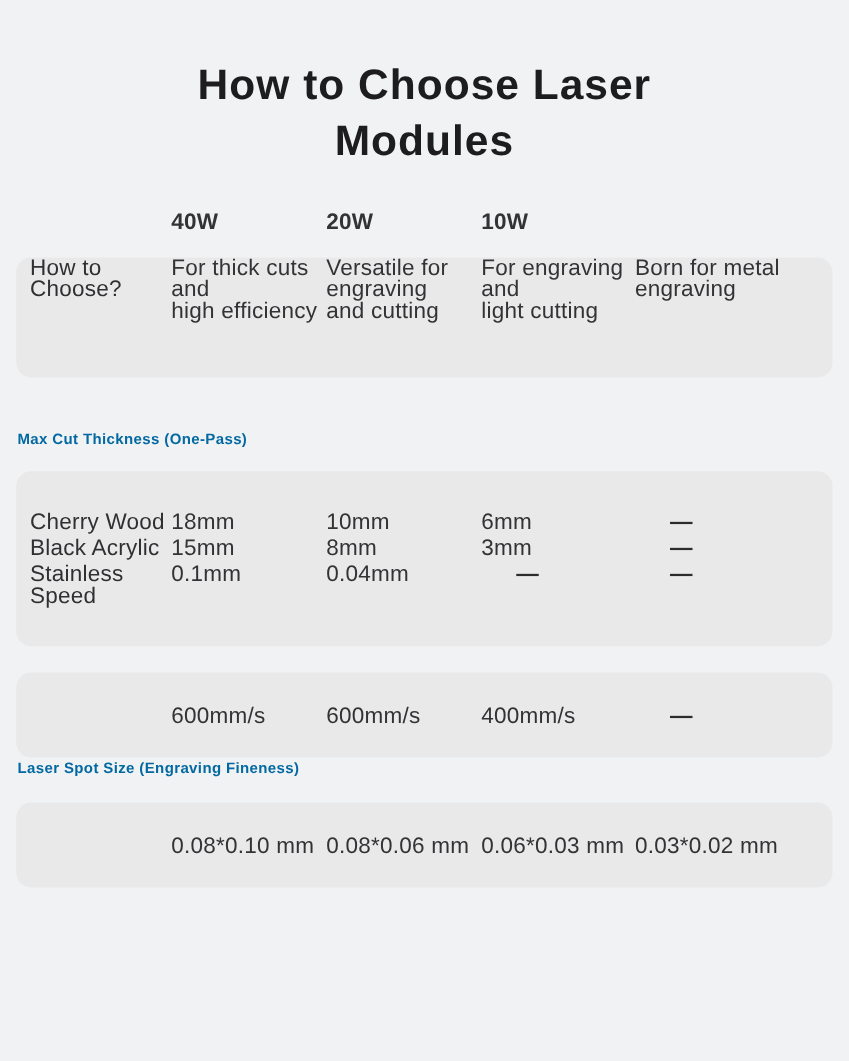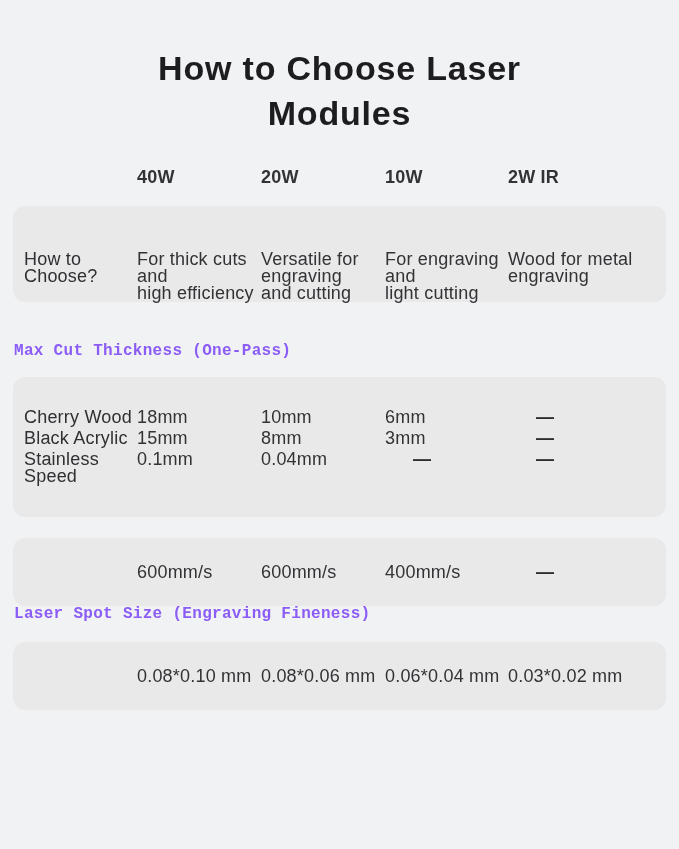--- a/index.html
+++ b/index.html
@@ -47,38 +47,37 @@
     margin-left: 13px;
     margin-right: 13px;
     width: 653px;
     background: #e9e9ea;
     border-radius: 12px;
   }
   .card-choose {
     margin-top: 20px;
     min-height: 96px;
     display: flex;
-    align-items: flex-end;
+    align-items: flex-start;
   }
   .cell {
     font-size: 18px;
     letter-spacing: 0.2px;
     line-height: 17px;
     color: #333336;
   }
   .multiline { white-space: pre-line; }
   .label-cell { color: #303033; }
   .section-heading {
     margin: 0 0 0 14px;
-    font-size: 16px;
+    font-size: 12px;
     font-weight: 700;
     letter-spacing: 0.3px;
     line-height: 16px;
-    color: #8b5cf6;
-    font-family: Liberation Mono, monospace;
+    color: #0369a1;
   }
   .heading-thickness { margin-top: 41px; }
   .heading-speed     { margin-top: 39px; }
   .heading-spot      { }
   .card-thickness {
     margin-top: 18px;
     height: 140px;
     display: flex;
     flex-direction: column;
     justify-content: center;
@@ -103,37 +102,36 @@
 <div class="page">
 
   <h1 class="title">How to Choose Laser
 Modules</h1>
 
   <div class="grid header-row">
     <div class="cell label-cell"></div>
     <div class="cell col-header">40W</div>
     <div class="cell col-header">20W</div>
     <div class="cell col-header">10W</div>
-    <div class="cell col-header">2W IR</div>
   </div>
 
   <div class="card card-choose">
     <div class="grid">
       <div class="cell label-cell multiline">How to
 Choose?</div>
       <div class="cell multiline">For thick cuts
 and
 high efficiency</div>
       <div class="cell multiline">Versatile for
 engraving
 and cutting</div>
       <div class="cell multiline">For engraving
 and
 light cutting</div>
-      <div class="cell multiline">Wood for metal
+      <div class="cell multiline">Born for metal
 engraving</div>
     </div>
   </div>
 
   <h2 class="section-heading heading-thickness">Max Cut Thickness (One-Pass)</h2>
 
   <div class="card card-thickness">
     <div class="grid">
       <div class="cell label-cell">Cherry Wood</div>
       <div class="cell">18mm</div>
@@ -168,18 +166,18 @@
     </div>
   </div>
 
   <h2 class="section-heading heading-spot">Laser Spot Size (Engraving Fineness)</h2>
 
   <div class="card card-single card-spot">
     <div class="grid">
       <div class="cell label-cell"></div>
       <div class="cell">0.08*0.10 mm</div>
       <div class="cell">0.08*0.06 mm</div>
-      <div class="cell">0.06*0.04 mm</div>
+      <div class="cell">0.06*0.03 mm</div>
       <div class="cell">0.03*0.02 mm</div>
     </div>
   </div>
 
 </div>
 
 </body></html>

